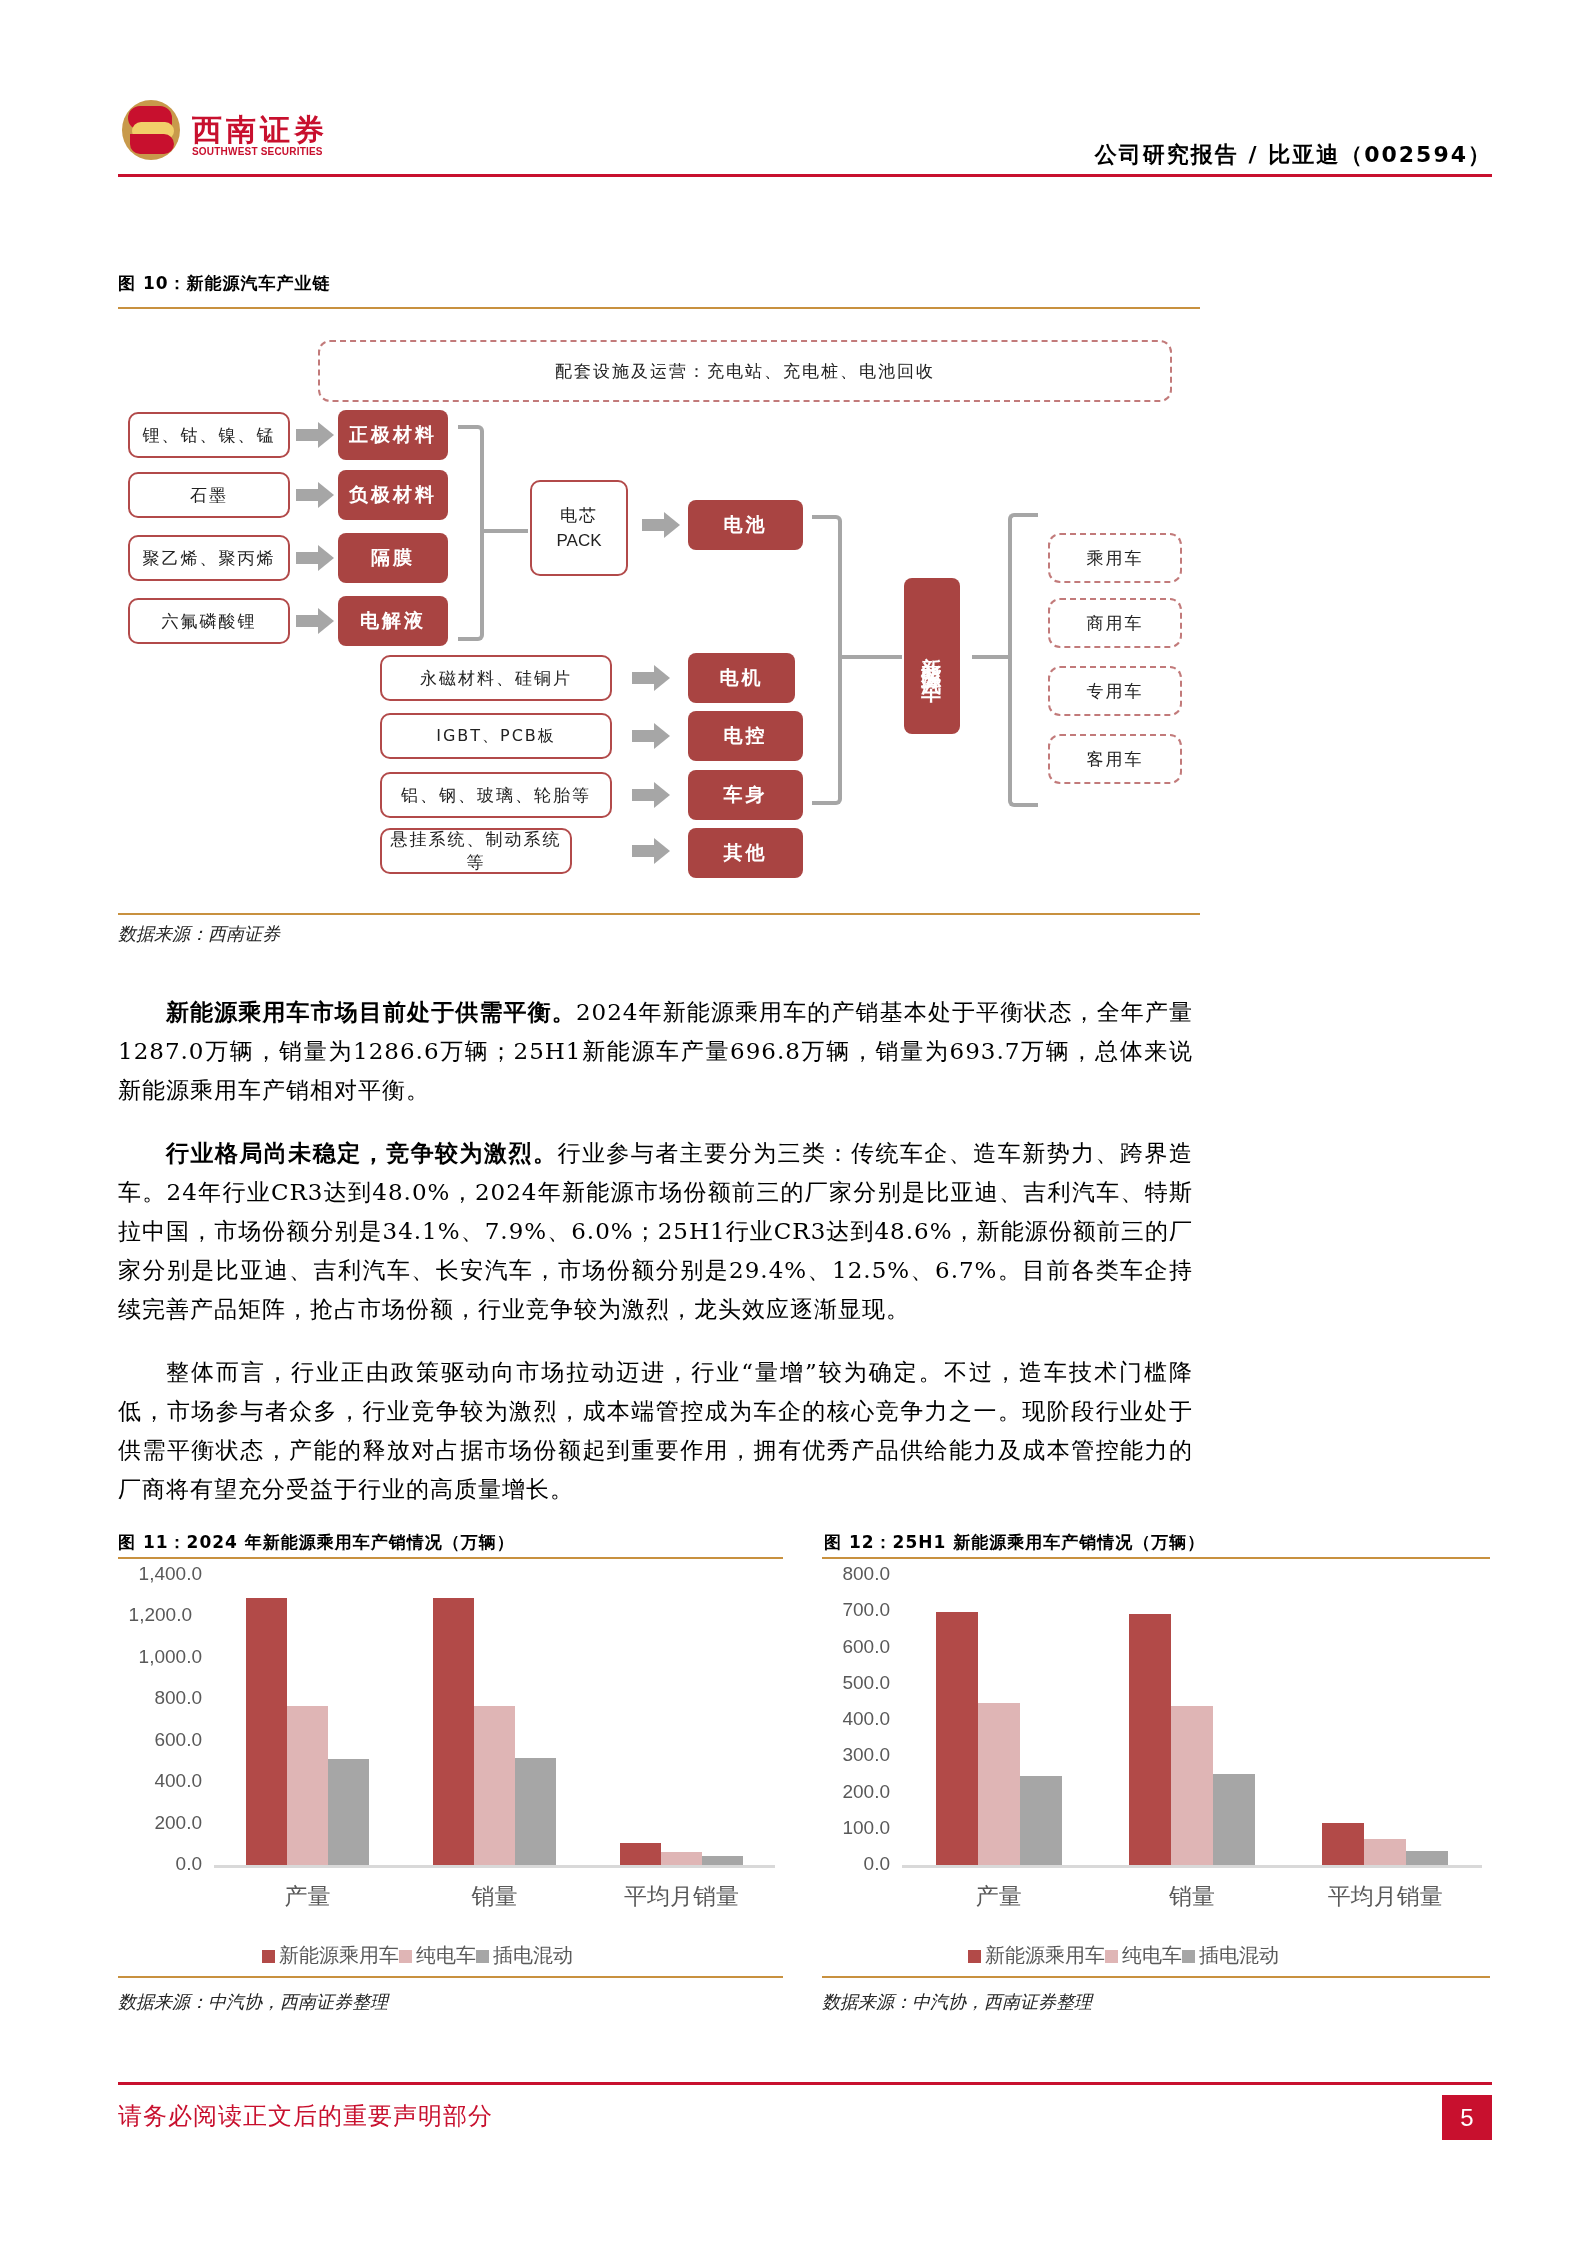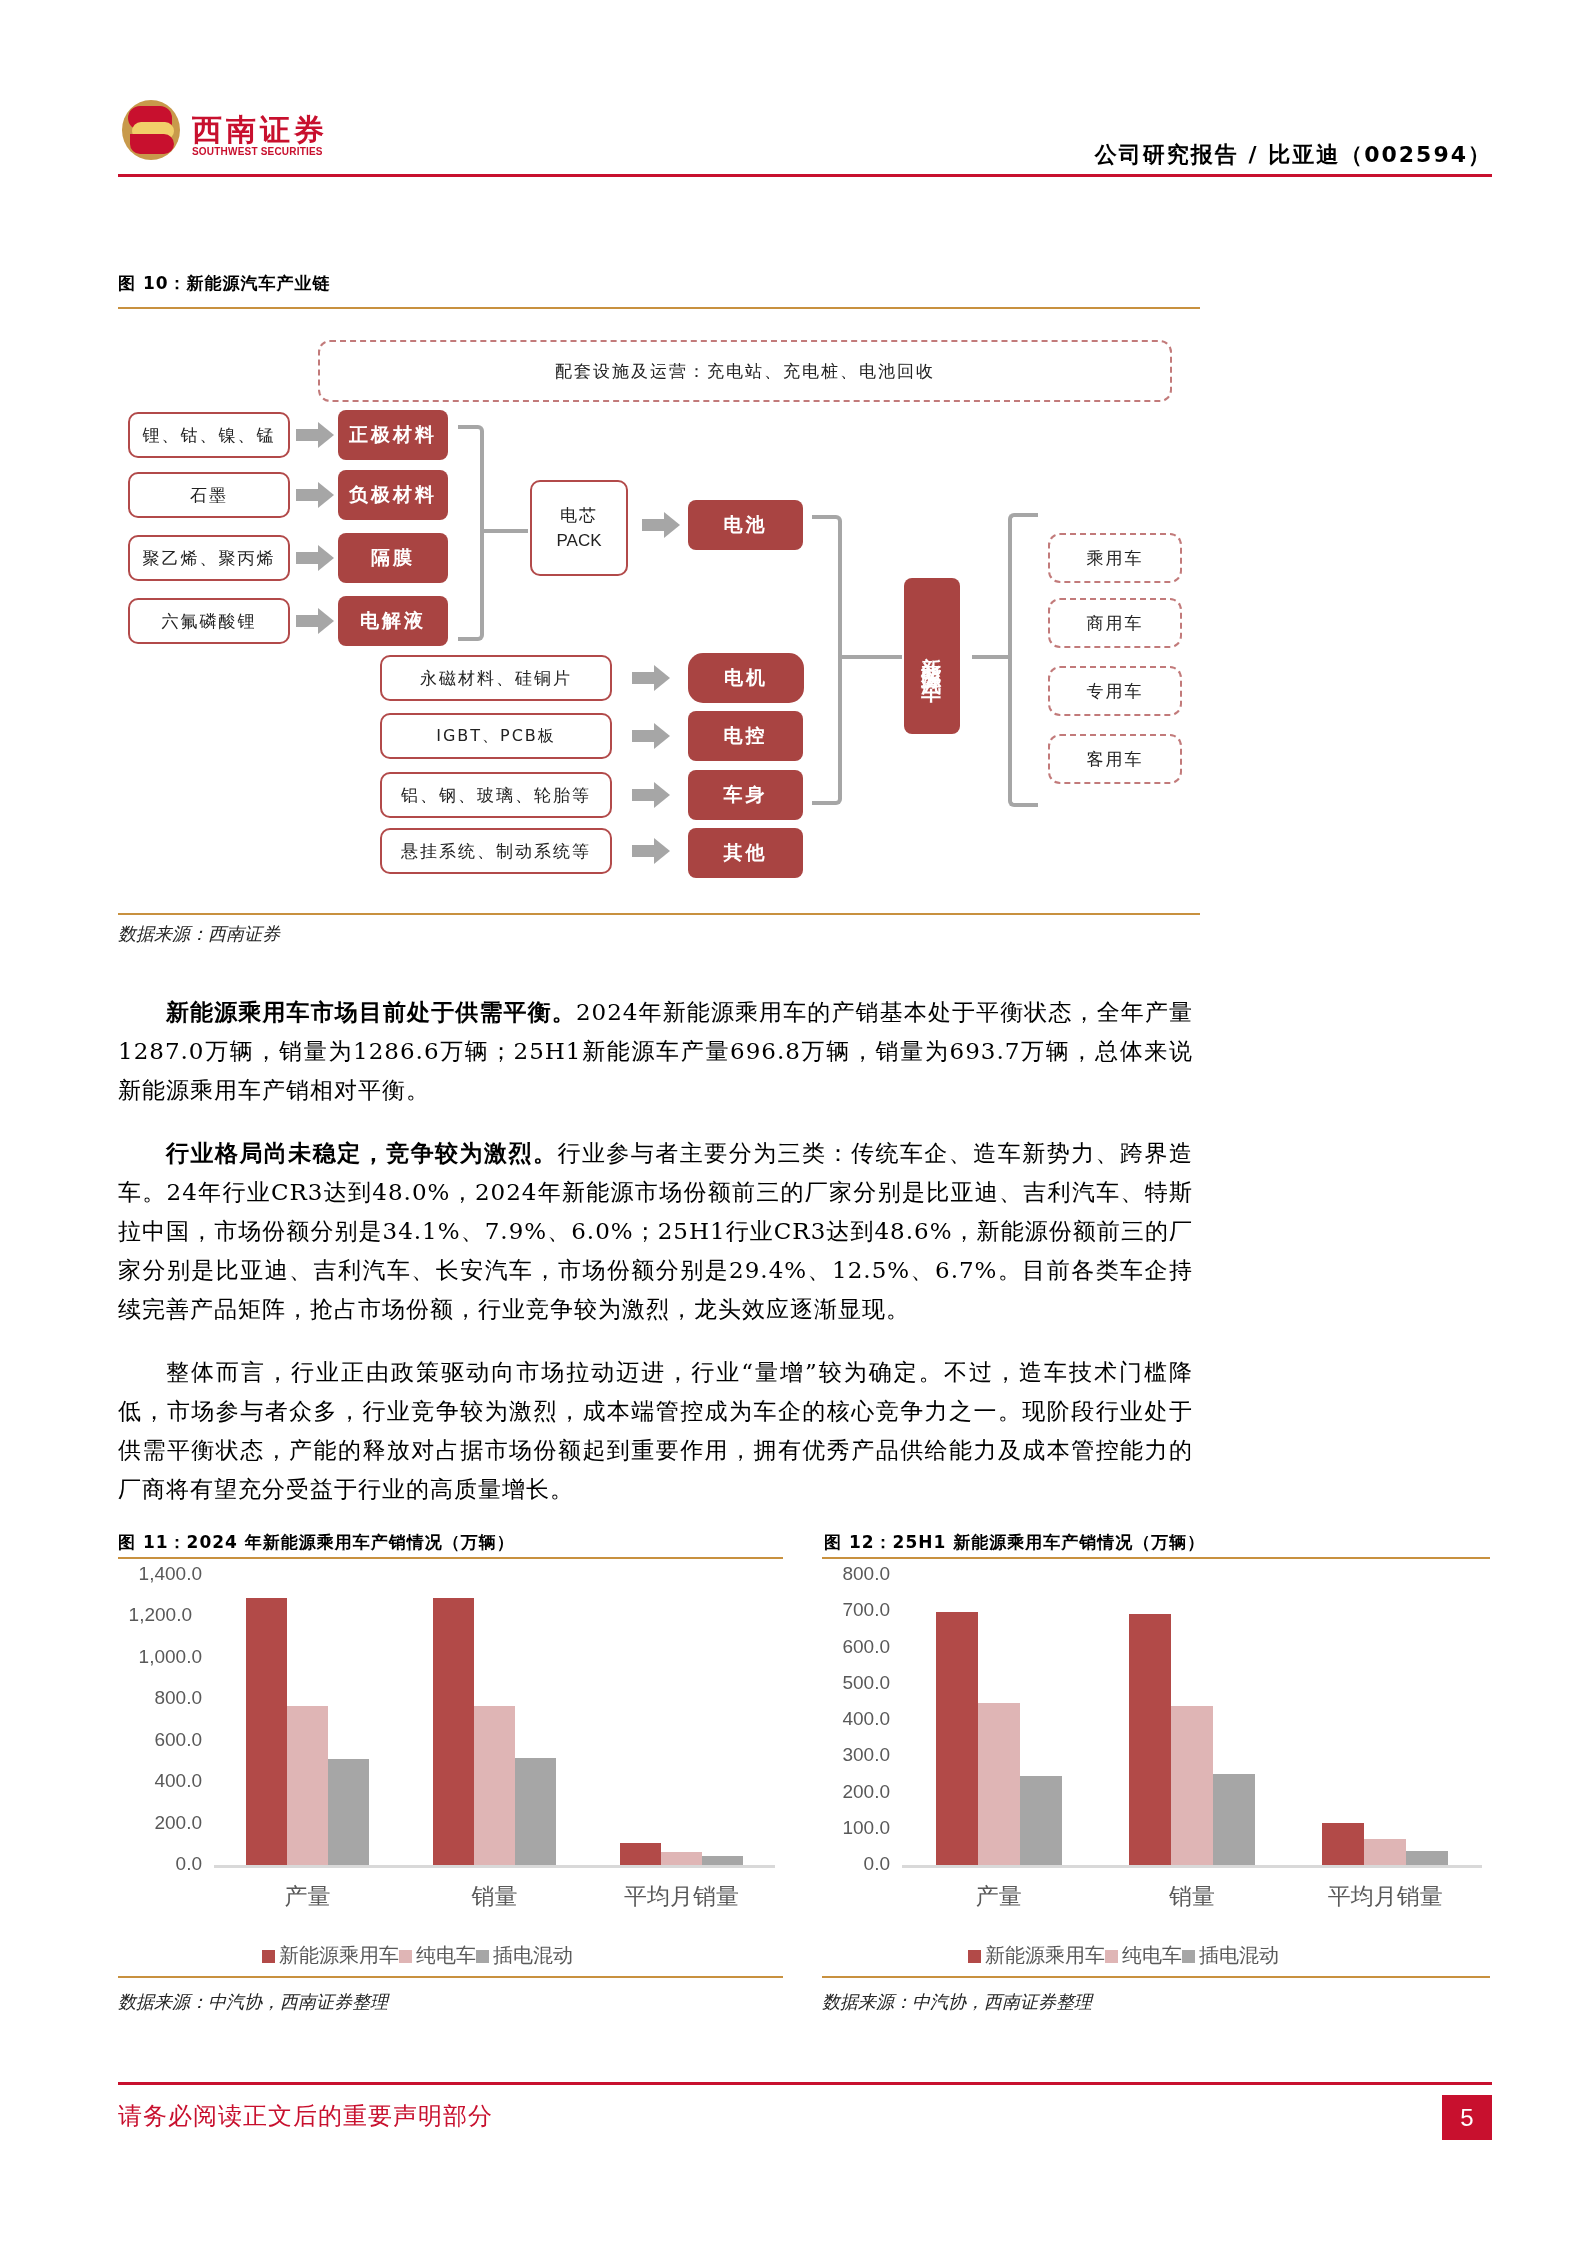--- a/index.html
+++ b/index.html
@@ -127,21 +127,21 @@
   </div>
 
 <div>
   <div class="out-box" style="left:380px; top:655px; width:232px; height:46px;">
       <span>永磁材料、硅铜片</span>
     </div>
   <div class="arrow" style="left:632px; top:665px;">
       <div class="shaft"></div>
       <div class="head"></div>
     </div>
-  <div class="red-box" style="left:688px; top:653px; width:116px; height:50px;border-radius:15px;">
+  <div class="red-box" style="left:688px; top:653px; width:107px; height:50px;">
       <span>电机</span>
     </div>
 </div>
 <div>
   <div class="out-box" style="left:380px; top:713px; width:232px; height:46px;">
       <span style="font-family:'DejaVu Sans',sans-serif; font-size:16px;">IGBT、PCB板</span>
     </div>
   <div class="arrow" style="left:632px; top:723px;">
       <div class="shaft"></div>
       <div class="head"></div>
@@ -156,21 +156,21 @@
     </div>
   <div class="arrow" style="left:632px; top:782px;">
       <div class="shaft"></div>
       <div class="head"></div>
     </div>
   <div class="red-box" style="left:688px; top:770px; width:115px; height:50px;">
       <span>车身</span>
     </div>
 </div>
 <div>
-  <div class="out-box" style="left:380px; top:828px; width:232px; height:46px;">
+  <div class="out-box" style="left:380px; top:828px; width:192px; height:46px;">
       <span>悬挂系统、制动系统等</span>
     </div>
   <div class="arrow" style="left:632px; top:838px;">
       <div class="shaft"></div>
       <div class="head"></div>
     </div>
   <div class="red-box" style="left:688px; top:828px; width:115px; height:50px;">
       <span>其他</span>
     </div>
 </div>

